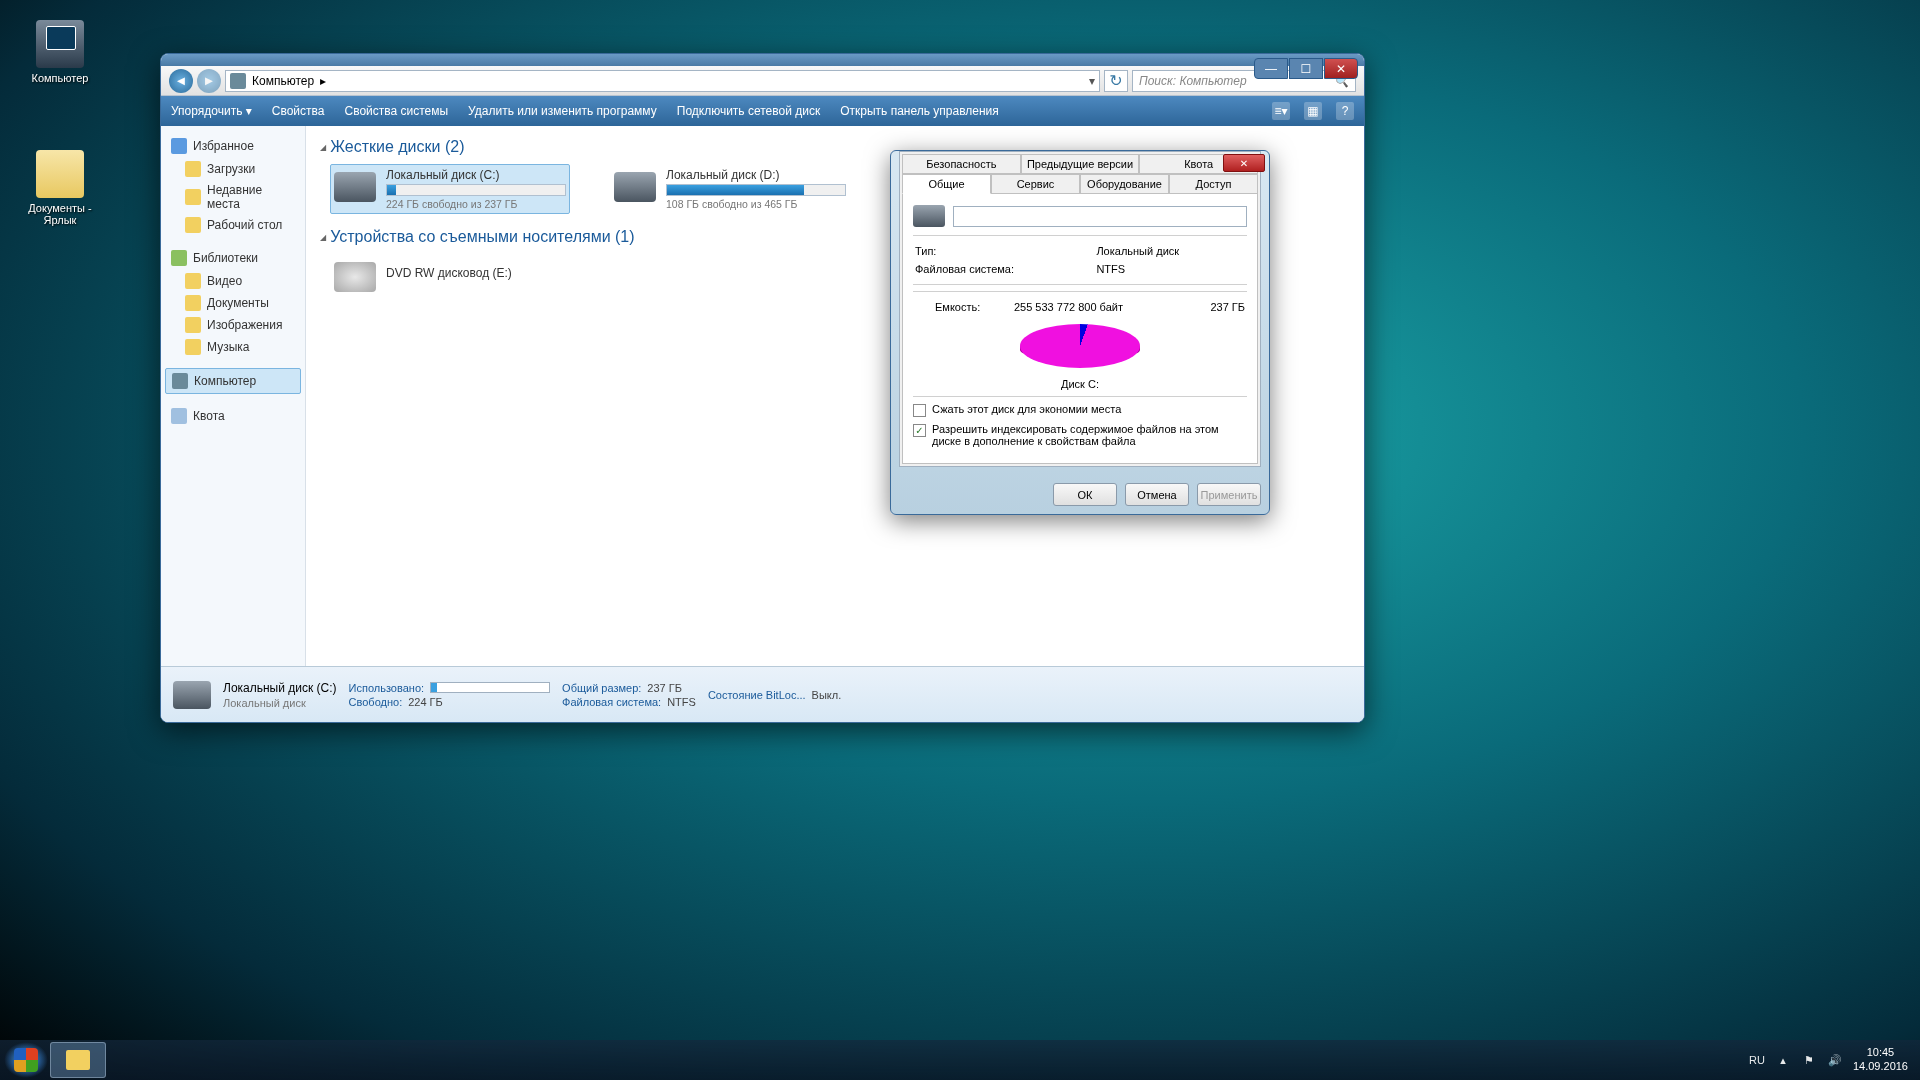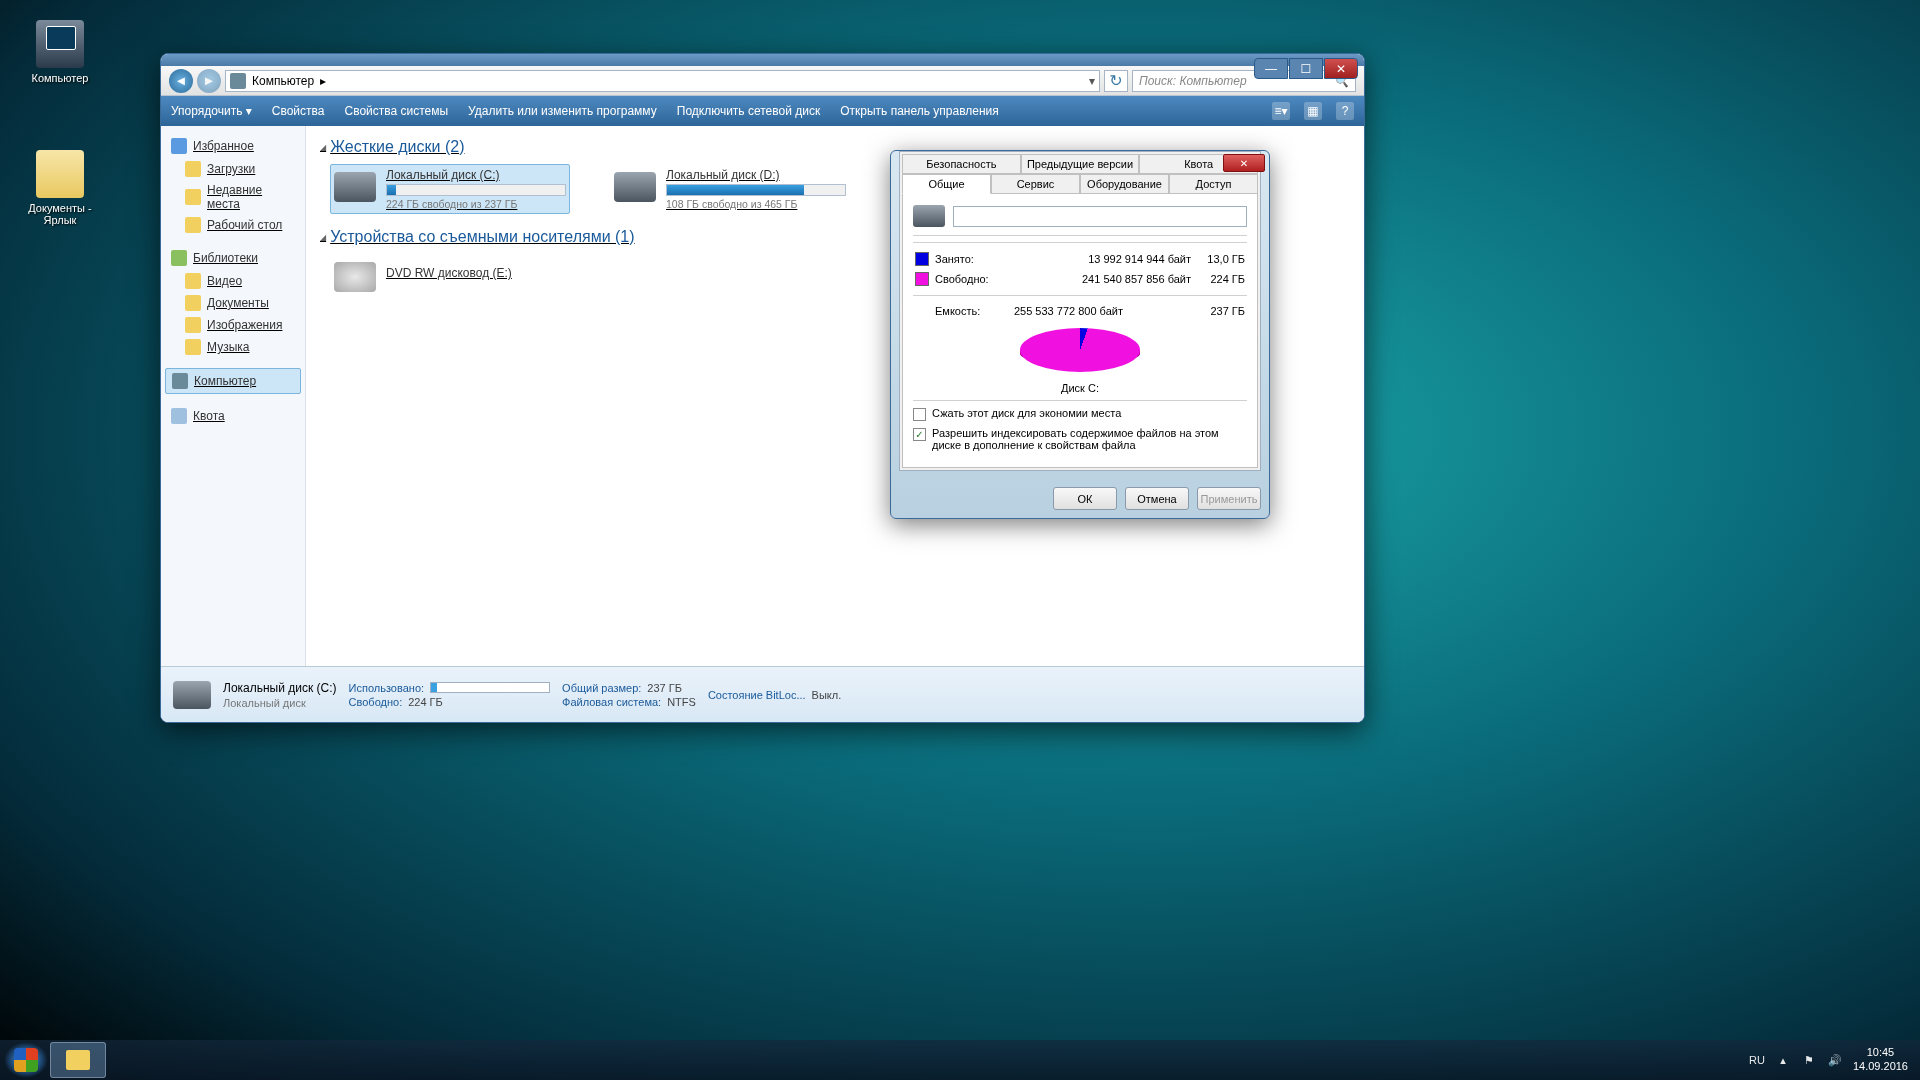--- a/index.html
+++ b/index.html
@@ -22,21 +22,21 @@
 .addressbar { flex:1; height:22px; border:1px solid #a5b5c5; background:#fff; display:flex; align-items:center; padding:0 4px; font-size:12px; gap:6px;}
 .addr-icon{width:16px;height:16px;background:#6a8a9a;border-radius:2px;}
 .addr-drop{margin-left:auto;color:#555;cursor:pointer;}
 .refresh-btn{width:24px;height:22px;border:1px solid #a5b5c5;background:#fff;display:flex;align-items:center;justify-content:center;color:#3a7aa5;cursor:pointer;}
 .searchbar { width:224px; height:22px; border:1px solid #a5b5c5; background:#fff; display:flex; align-items:center; padding:0 6px; font-size:12px; color:#888; font-style:italic;}
 .searchbar .sicon{margin-left:auto;color:#3a7aa5;}
 .toolbar { height:30px; background:linear-gradient(#4d89c0,#2d6598); color:#fff; display:flex; align-items:center; padding:0 10px; font-size:12px; gap:20px;}
 .toolbar span{cursor:pointer;}
 .toolbar .tright{margin-left:auto;display:flex;gap:14px;align-items:center;}
 .tright .ticon{width:18px;height:18px;background:rgba(255,255,255,.25);border-radius:2px;cursor:pointer;display:flex;align-items:center;justify-content:center;font-size:12px;}
-.body { flex:1; display:flex; overflow:hidden;text-decoration:underline;}
+.body { flex:1; display:flex; overflow:hidden;}
 .sidebar { width:145px; background:#f4f8fc; border-right:1px solid #d8e0e8; padding:8px 4px; font-size:12px; overflow:hidden; }
 .side-group-title{display:flex;align-items:center;gap:6px;padding:4px 6px;color:#333;}
 .side-item{display:flex;align-items:center;gap:6px;padding:3px 6px 3px 20px;cursor:pointer;color:#333;}
 .side-item.sel,.side-group-title.sel{background:#cde6f7;border:1px solid #7ab5e0;border-radius:2px;}
 .sicon-sm{width:16px;height:16px;flex-shrink:0;border-radius:2px;}
 .star-ico{background:#5a9ae0;}
 .folder-ico{background:#f2d060;}
 .lib-ico{background:#8ac060;}
 .comp-ico{background:#6a8a9a;}
 .net-ico{background:#a0c0e0;}
@@ -282,37 +282,33 @@
         <div class="tab">Оборудование</div>
         <div class="tab">Доступ</div>
       </div>
     </div>
     <div class="tab-content">
       <div class="tc-row">
         <span class="tc-diskico"></span>
         <input class="tc-input" type="text" style="">
       </div>
       <hr class="tc-hr">
-      <hr class="tc-hr">
       <table class="tc-table">
         <tbody>
             <tr>
-          <td style="width:20px"><span class="sq blue"></span></td>
-          <td>Занято:</td>
-          <td style="text-align:right">13 992 914 944 байт</td>
-          <td style="text-align:right;width:54px">13,0 ГБ</td>
-        </tr>
+              <td>Тип:</td>
+              <td colspan="2">Локальный диск</td>
+            </tr>
         <tr>
-          <td><span class="sq pink"></span></td>
-          <td>Свободно:</td>
-          <td style="text-align:right">241 540 857 856 байт</td>
-          <td style="text-align:right">224 ГБ</td>
-        </tr>
+              <td>Файловая система:</td>
+              <td colspan="2">NTFS</td>
+            </tr>
       </tbody>
         </table>
+      <hr class="tc-hr">
       <hr class="tc-hr">
       <table class="tc-table">
         <tbody>
             <tr>
           <td style="width:20px"></td>
           <td>Емкость:</td>
           <td style="text-align:left">255 533 772 800 байт</td>
           <td style="text-align:right;width:54px">237 ГБ</td>
         </tr>
       </tbody>

